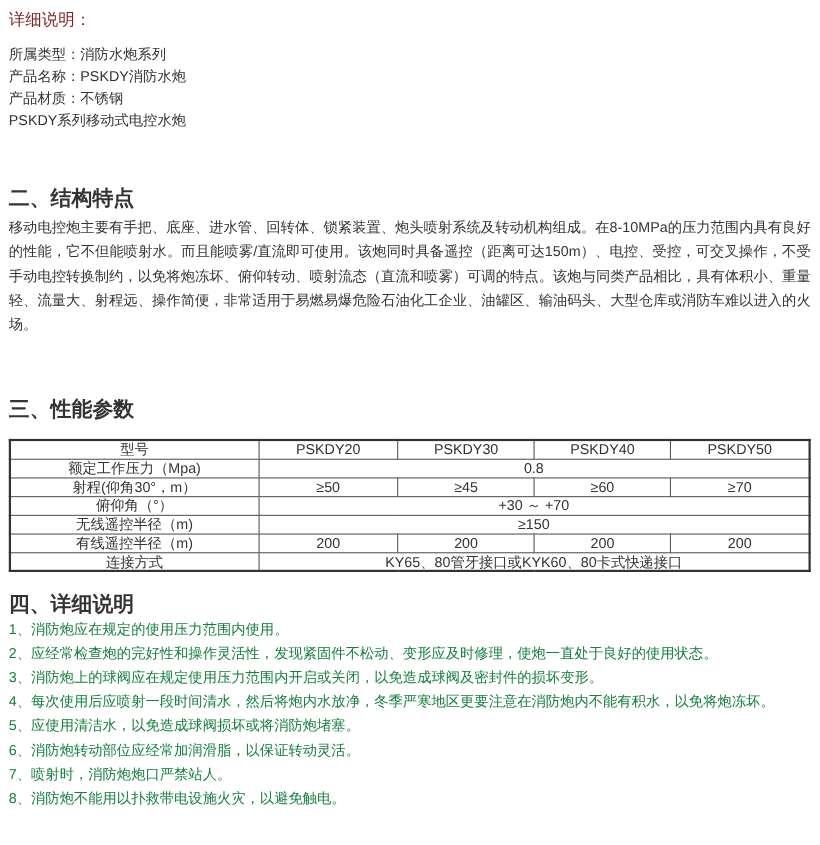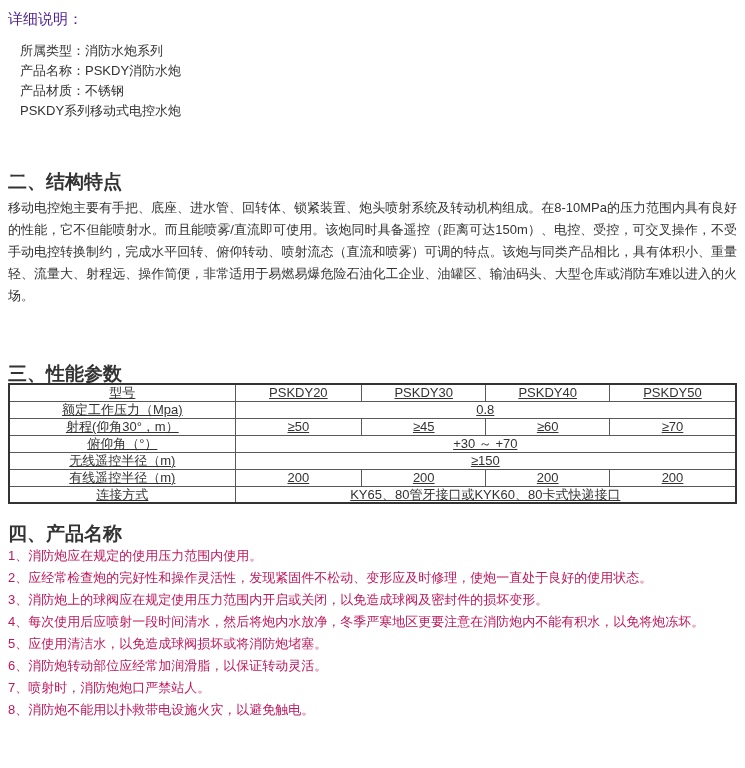--- a/index.html
+++ b/index.html
@@ -13,23 +13,23 @@
   }
   .page {
     width: 745px;
     padding: 9px 8px 6px 8px;
   }
   .page-title {
     font-size: 15px;
     font-weight: normal;
     line-height: 20px;
     margin: 0 0 11px 0;
-    color: #4c1d95;
+    color: #7f1d1d;
   }
-  .info-list { margin: 12px; }
+  .info-list { margin: 0; }
   .info-line {
     font-size: 13px;
     line-height: 20px;
     color: #333333;
   }
   .section-heading {
     font-size: 19px;
     font-weight: bold;
     line-height: 18px;
     margin: 0;
@@ -40,60 +40,60 @@
   .heading-maintenance { margin-top: 21px; }
   .structure-paragraph {
     font-size: 13px;
     line-height: 22px;
     text-align: justify;
     margin: 6px 0 0 0;
     color: #333333;
   }
   table.perf-table {
     width: 100%;
+    margin-top: 17px;
     border-collapse: collapse;
     border: 2px solid #333333;
     table-layout: fixed;
-    text-decoration: underline;
   }
   table.perf-table td {
     border: 1px solid #595959;
     height: 17px;
     padding: 0 2px;
     font-size: 13px;
     line-height: 15px;
     text-align: center;
     vertical-align: middle;
     color: #333333;
     overflow: hidden;
     white-space: nowrap;
   }
   .maint-list { margin-top: 2px; }
   .maint-item {
     font-size: 13px;
     line-height: 22px;
-    color: #be185d;
+    color: #15803d;
   }
 </style>
 </head>
 <body>
 
 <div class="page">
 
   <h1 class="page-title">详细说明：</h1>
 
   <div class="info-list">
     <div class="info-line">所属类型：消防水炮系列</div>
     <div class="info-line">产品名称：PSKDY消防水炮</div>
     <div class="info-line">产品材质：不锈钢</div>
     <div class="info-line">PSKDY系列移动式电控水炮</div>
   </div>
 
   <h2 class="section-heading heading-structure">二、结构特点</h2>
-  <p class="structure-paragraph">移动电控炮主要有手把、底座、进水管、回转体、锁紧装置、炮头喷射系统及转动机构组成。在8-10MPa的压力范围内具有良好的性能，它不但能喷射水。而且能喷雾/直流即可使用。该炮同时具备遥控（距离可达150m）、电控、受控，可交叉操作，不受手动电控转换制约，完成水平回转、俯仰转动、喷射流态（直流和喷雾）可调的特点。该炮与同类产品相比，具有体积小、重量轻、流量大、射程远、操作简便，非常适用于易燃易爆危险石油化工企业、油罐区、输油码头、大型仓库或消防车难以进入的火场。</p>
+  <p class="structure-paragraph">移动电控炮主要有手把、底座、进水管、回转体、锁紧装置、炮头喷射系统及转动机构组成。在8-10MPa的压力范围内具有良好的性能，它不但能喷射水。而且能喷雾/直流即可使用。该炮同时具备遥控（距离可达150m）、电控、受控，可交叉操作，不受手动电控转换制约，以免将炮冻坏、俯仰转动、喷射流态（直流和喷雾）可调的特点。该炮与同类产品相比，具有体积小、重量轻、流量大、射程远、操作简便，非常适用于易燃易爆危险石油化工企业、油罐区、输油码头、大型仓库或消防车难以进入的火场。</p>
 
   <h2 class="section-heading heading-performance">三、性能参数</h2>
 
   <table class="perf-table">
     <colgroup>
       <col style="width:31.1%">
       <col style="width:17.4%">
       <col style="width:17.1%">
       <col style="width:17.0%">
       <col style="width:17.4%">
@@ -132,21 +132,21 @@
         <td>200</td>
         <td>200</td>
       </tr>
       <tr>
         <td>连接方式</td>
         <td colspan="4">KY65、80管牙接口或KYK60、80卡式快递接口</td>
       </tr>
     </tbody>
   </table>
 
-  <h2 class="section-heading heading-maintenance">四、产品名称</h2>
+  <h2 class="section-heading heading-maintenance">四、详细说明</h2>
 
   <div class="maint-list">
     <div class="maint-item">1、消防炮应在规定的使用压力范围内使用。</div>
     <div class="maint-item">2、应经常检查炮的完好性和操作灵活性，发现紧固件不松动、变形应及时修理，使炮一直处于良好的使用状态。</div>
     <div class="maint-item">3、消防炮上的球阀应在规定使用压力范围内开启或关闭，以免造成球阀及密封件的损坏变形。</div>
     <div class="maint-item">4、每次使用后应喷射一段时间清水，然后将炮内水放净，冬季严寒地区更要注意在消防炮内不能有积水，以免将炮冻坏。</div>
     <div class="maint-item">5、应使用清洁水，以免造成球阀损坏或将消防炮堵塞。</div>
     <div class="maint-item">6、消防炮转动部位应经常加润滑脂，以保证转动灵活。</div>
     <div class="maint-item">7、喷射时，消防炮炮口严禁站人。</div>
     <div class="maint-item">8、消防炮不能用以扑救带电设施火灾，以避免触电。</div>

